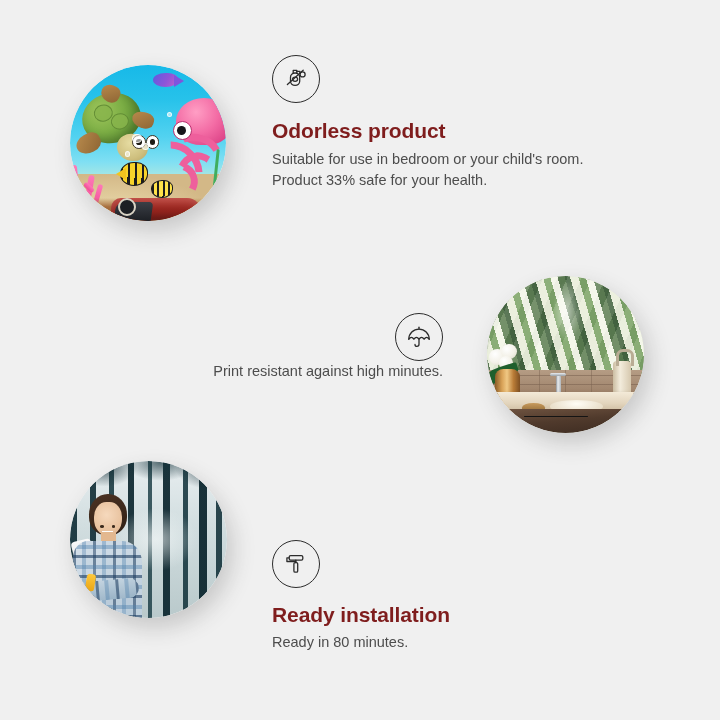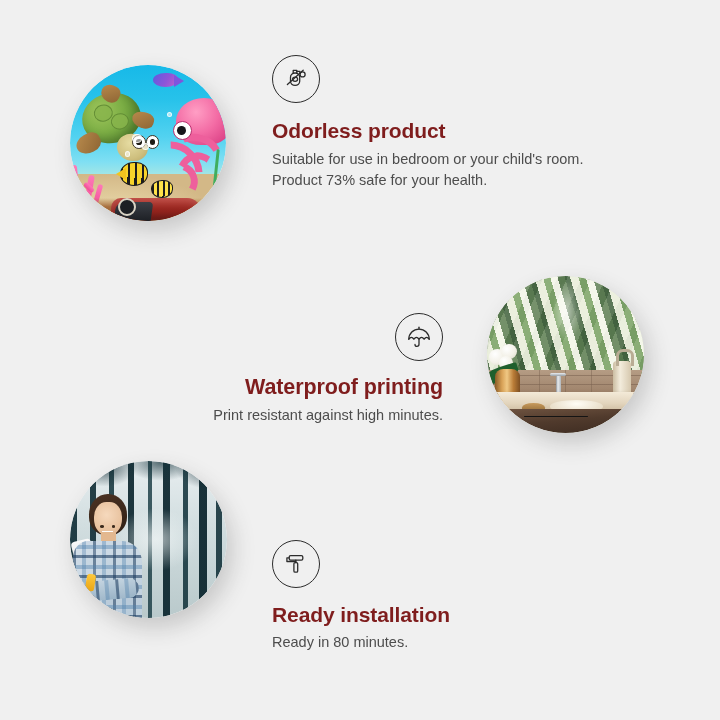--- a/index.html
+++ b/index.html
@@ -603,33 +603,32 @@
       <svg width="30" height="30" viewBox="0 0 30 30" fill="none" stroke="#2c2c2c" stroke-width="1.3" stroke-linecap="round" stroke-linejoin="round">
         <path d="M9.5 13.2c0-2.4 2-4.2 4.6-4.2s4.6 1.8 4.6 4.2v4.1c0 2.3-2 4.1-4.6 4.1s-4.6-1.8-4.6-4.1z"></path>
         <path d="M12.2 9V6.3h3.6V9"></path>
         <path d="M15.8 7.4h3.1v2.1"></path>
         <circle cx="21.6" cy="10.4" r="2.5"></circle>
         <ellipse cx="14.1" cy="15.3" rx="2.5" ry="2.1"></ellipse>
         <path d="M6.4 20.6 22.2 6.2"></path>
       </svg>
     </div>
     <div class="feat-title">Odorless product</div>
-    <div class="feat-desc">Suitable for use in bedroom or your child's room. Product 73% safe for your health.</div>
+    <div class="feat-desc">Suitable for use in bedroom or your child's room. Product 33% safe for your health.</div>
   </div>
 
   <div class="feature" id="feature-waterproof">
     <div class="feat-icon">
       <svg width="30" height="30" viewBox="0 0 30 30" fill="none" stroke="#2c2c2c" stroke-width="1.3" stroke-linecap="round" stroke-linejoin="round">
         <path d="M4.8 17.2c0-5.6 4.6-10.1 10.2-10.1s10.2 4.5 10.2 10.1"></path>
         <path d="M4.8 17.2c1.7-2.5 3.4-2.5 5.1 0 1.7-2.5 3.4-2.5 5.1 0 1.7-2.5 3.4-2.5 5.1 0 1.7-2.5 3.4-2.5 5.1 0"></path>
         <path d="M15 7.1V5.2"></path>
         <path d="M15 17.2v5.1c0 1.3-.9 2.1-2 2.1s-2-.8-2-2"></path>
       </svg>
     </div>
-    <div class="feat-title">Waterproof printing</div>
     <div class="feat-desc">Print resistant against high minutes.</div>
   </div>
 
   <div class="medallion" id="medallion-bathroom" style="left:487px; top:276px; width:157px; height:157px;">
     <div class="art" id="art-bathroom">
       <div class="bath-wall"></div>
       <div class="bath-backsplash"></div>
       <div class="bath-dispenser"></div>
       <div class="bath-faucet"></div>
       <div class="bath-flowers">

